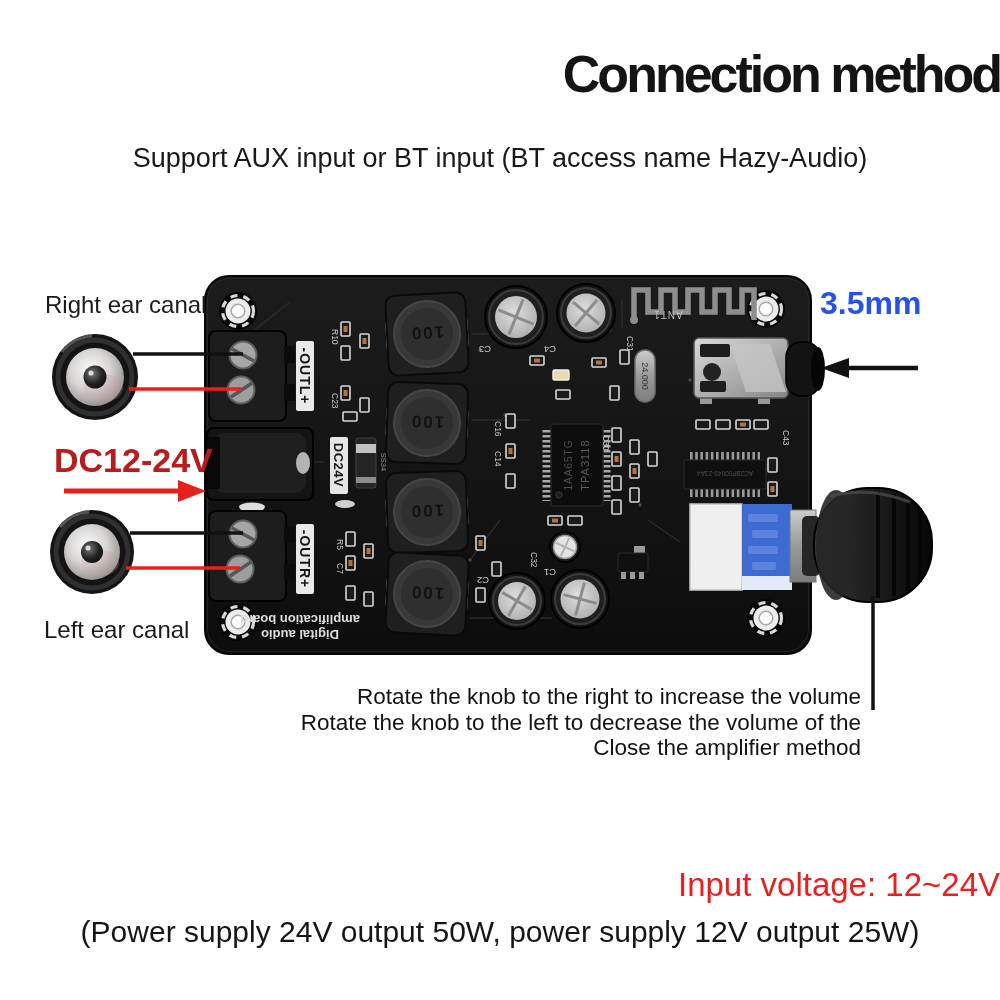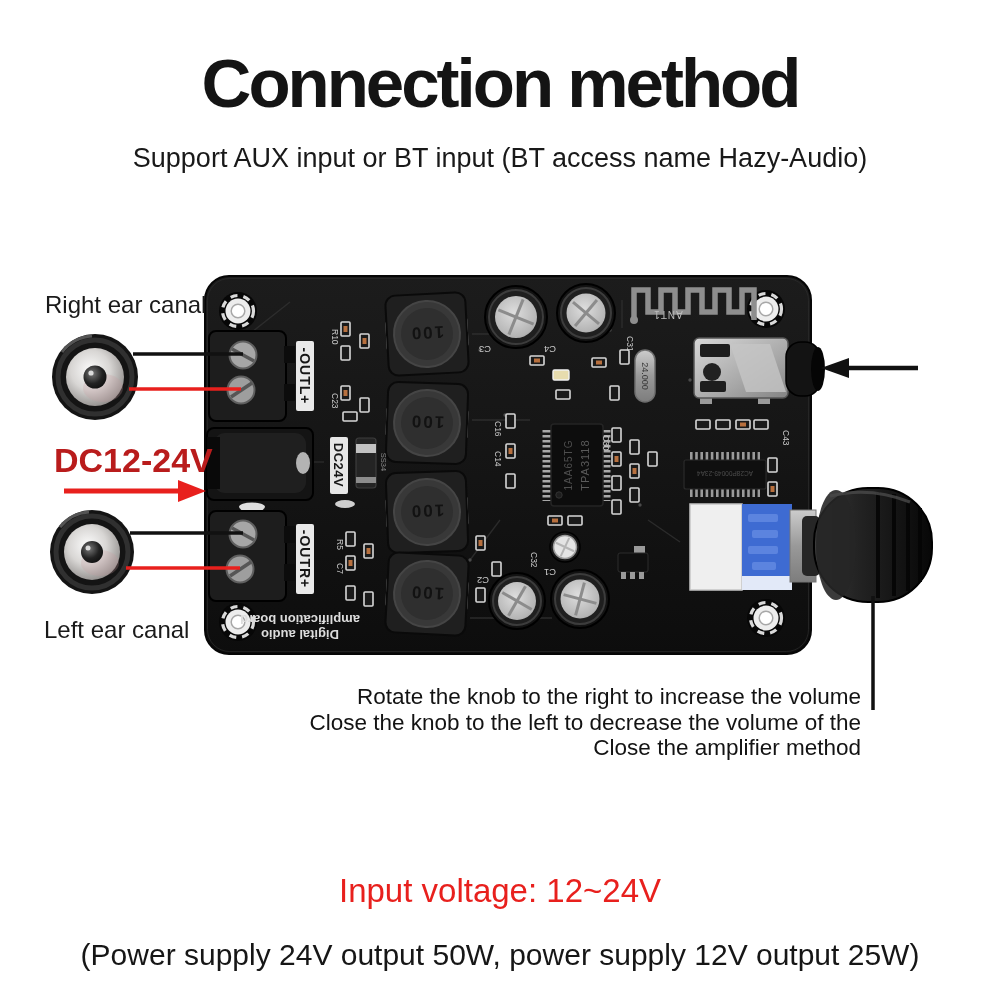--- a/index.html
+++ b/index.html
@@ -1,32 +1,32 @@
 <!DOCTYPE html>
 <html><head>
 <meta charset="utf-8">
 <style>
   html,body{margin:0;padding:0;background:#fff;}
   .page{position:relative;width:1000px;height:1000px;background:#ffffff;overflow:hidden;
         font-family:"Liberation Sans","DejaVu Sans",sans-serif;color:#141414;}
   .abs{position:absolute;}
-  .title{left:0;right:0;top:44px;text-align:center;font-size:69px;font-weight:700;
+  .title{left:0;right:0;top:44px;text-align:right;font-size:52px;font-weight:700;
          letter-spacing:-3px;color:#141414;}
   .subtitle{left:0;right:0;top:143px;text-align:center;font-size:27px;color:#191919;}
   .ear-label{font-size:24px;color:#1a1a1a;}
   .right-ear{left:45px;top:291px;}
   .left-ear{left:44px;top:616px;}
   .dc-label{left:54px;top:441px;font-size:34px;font-weight:700;color:#b91c1c;}
   .aux-label{left:820px;top:286px;font-size:32px;font-weight:700;color:#2453e6;line-height:35px;}
   .knob-note{right:139px;top:684px;text-align:right;font-size:22.5px;line-height:25.5px;color:#131313;}
-  .footer1{left:0;right:0;top:866px;display:flex;justify-content:center;gap:28px;
-           font-size:33px;margin-top:6px;}
+  .footer1{left:0;right:0;top:866px;display:flex;justify-content:flex-end;gap:28px;
+           font-size:33px;}
   .footer1 .red{color:#e8201d;}
   .footer1 .blue{color:#2453e6;}
-  .footer2{left:0;right:0;top:915px;text-align:center;font-size:30px;color:#161616;margin-top:23px;}
+  .footer2{left:0;right:0;top:915px;text-align:center;font-size:30px;color:#161616;}
   svg{position:absolute;left:0;top:0;}
   svg text{font-family:"Liberation Sans","DejaVu Sans",sans-serif;}
 </style>
 </head>
 <body>
 
 <div class="page">
 
   <svg width="1000" height="1000" viewBox="0 0 1000 1000">
     <defs>
@@ -433,25 +433,26 @@
 
   <div class="abs title">Connection method</div>
   <div class="abs subtitle">Support AUX input or BT input (BT access name Hazy-Audio)</div>
 
   <div class="abs ear-label left-ear">Left ear canal</div>
   <div class="abs ear-label right-ear">Right ear canal</div>
 
   <div class="abs dc-label">DC12-24V</div>
 
   <div class="abs aux-label">
+    <div>3.5mm</div>
   </div>
 
   <div class="abs knob-note">
     <div>Rotate the knob to the right to increase the volume</div>
-    <div>Close the knob to the left to decrease the volume of the</div>
+    <div>Rotate the knob to the left to decrease the volume of the</div>
     <div>Close the amplifier method</div>
   </div>
 
   <div class="abs footer1">
     <span class="red">Input voltage: 12~24V</span>
   </div>
   <div class="abs footer2">(Power supply 24V output 50W, power supply 12V output 25W)</div>
 
 </div>
 

